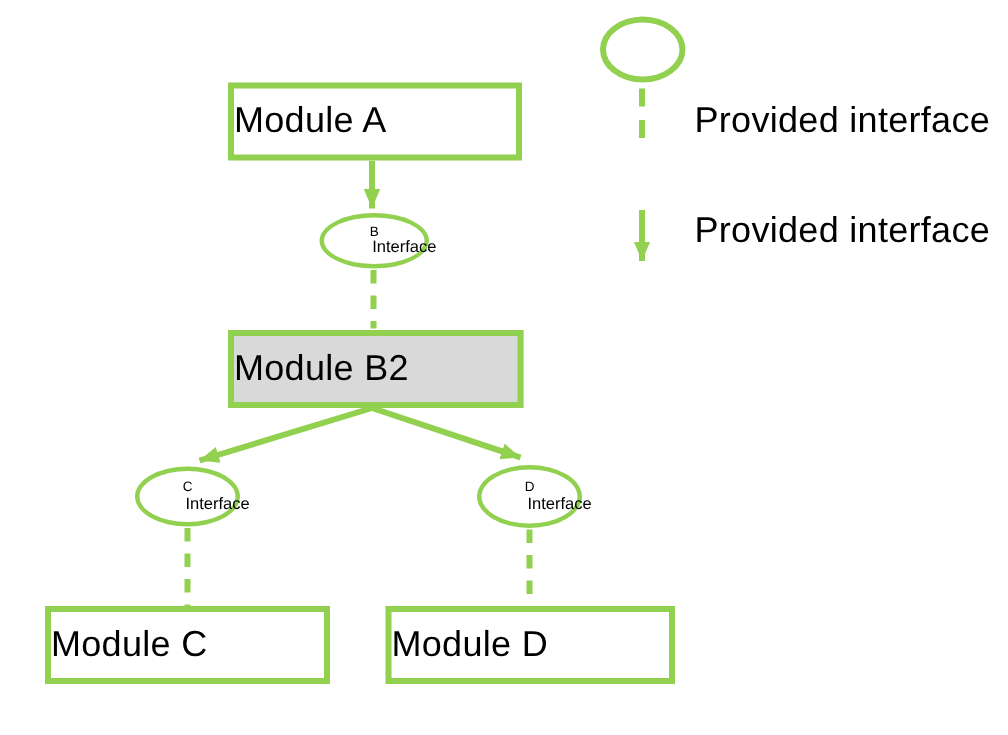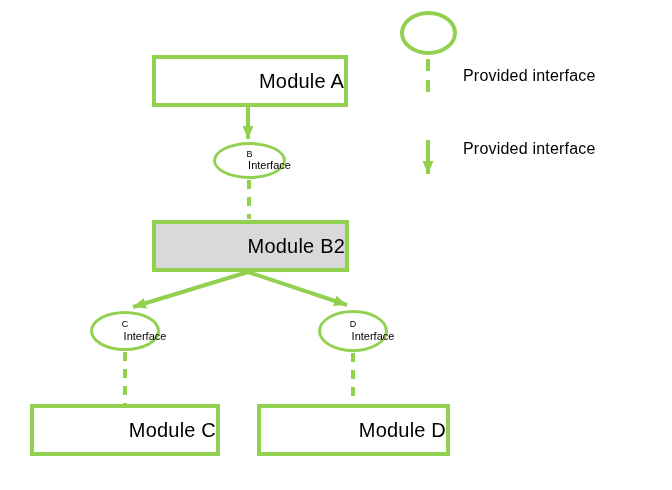--- a/index.html
+++ b/index.html
@@ -20,22 +20,22 @@
   .conn { stroke: var(--accent, #92d050); stroke-width: 4; fill: none; }
   .dashed { stroke-dasharray: 9 8; }
   .dashed-legend { stroke-dasharray: 12 9; }
   .ah { fill: var(--accent, #92d050); }
   .module {
     position: absolute;
     border: 4px solid var(--accent, #92d050);
     background: var(--module-fill, #ffffff);
     display: flex;
     align-items: center;
-    justify-content: flex-end;
-    font-size: 20px;
+    justify-content: flex-start;
+    font-size: 24px;
     color: var(--text, #000);
     letter-spacing: 0.2px;
   }
   .module.shaded { background: var(--module-b2-fill, #d9d9d9); }
   .iface {
     position: absolute;
     border: 3px solid var(--accent, #92d050);
     border-radius: 50%;
     background: #ffffff;
     display: flex;
@@ -52,21 +52,21 @@
     position: absolute;
     left: 400px; top: 11px;
     width: 57px; height: 44px;
     border: 4px solid var(--accent, #92d050);
     border-radius: 50%;
     background: transparent;
   }
   .legend-label {
     position: absolute;
     left: 463px;
-    font-size: 16px;
+    font-size: 24px;
     color: var(--text, #000);
     letter-spacing: 0.2px;
     white-space: nowrap;
   }
   .legend-label.provided { top: 67px; }
   .legend-label.required { top: 140px; }
   
   .module-a  { left: 152px; top: 55px;  width: 196px; height: 52px; }
   .module-b2 { left: 152px; top: 220px; width: 197px; height: 52px; }
   .module-c  { left: 30px;  top: 404px; width: 190px; height: 52px; }

